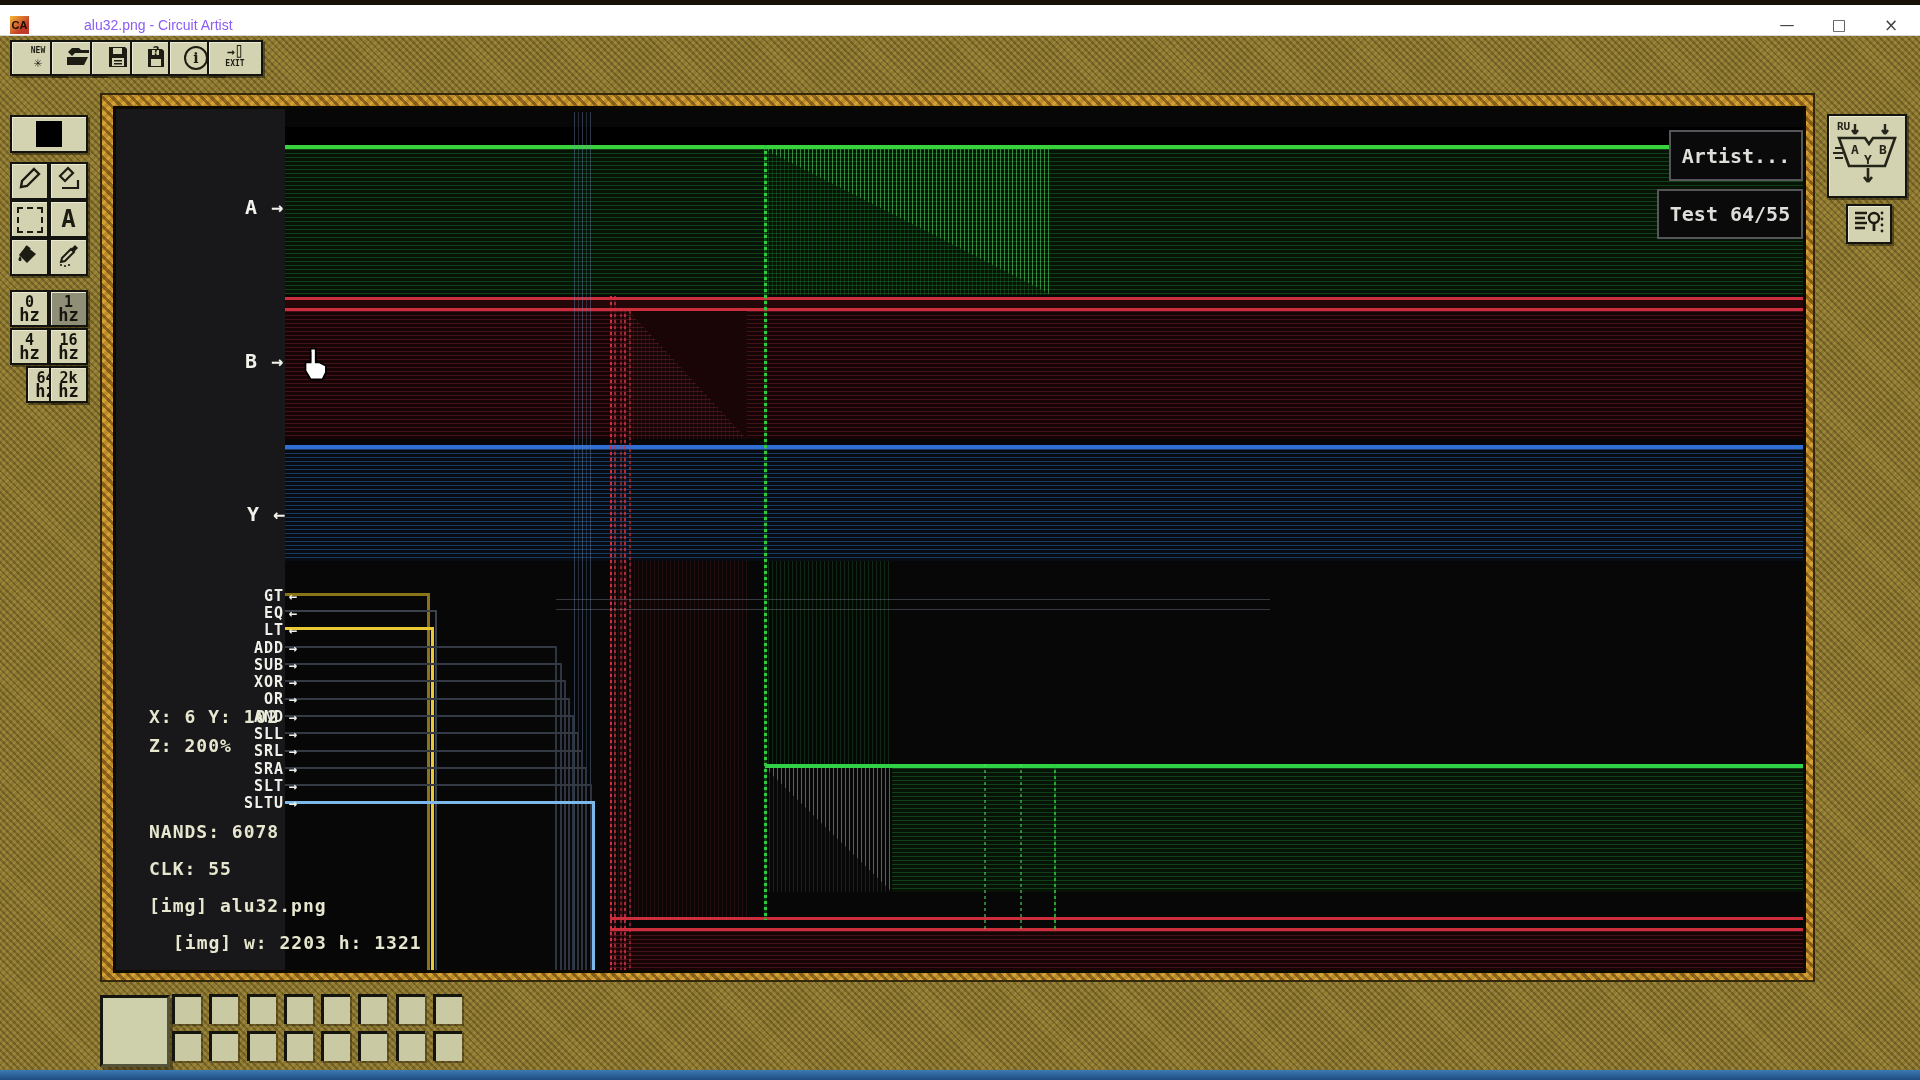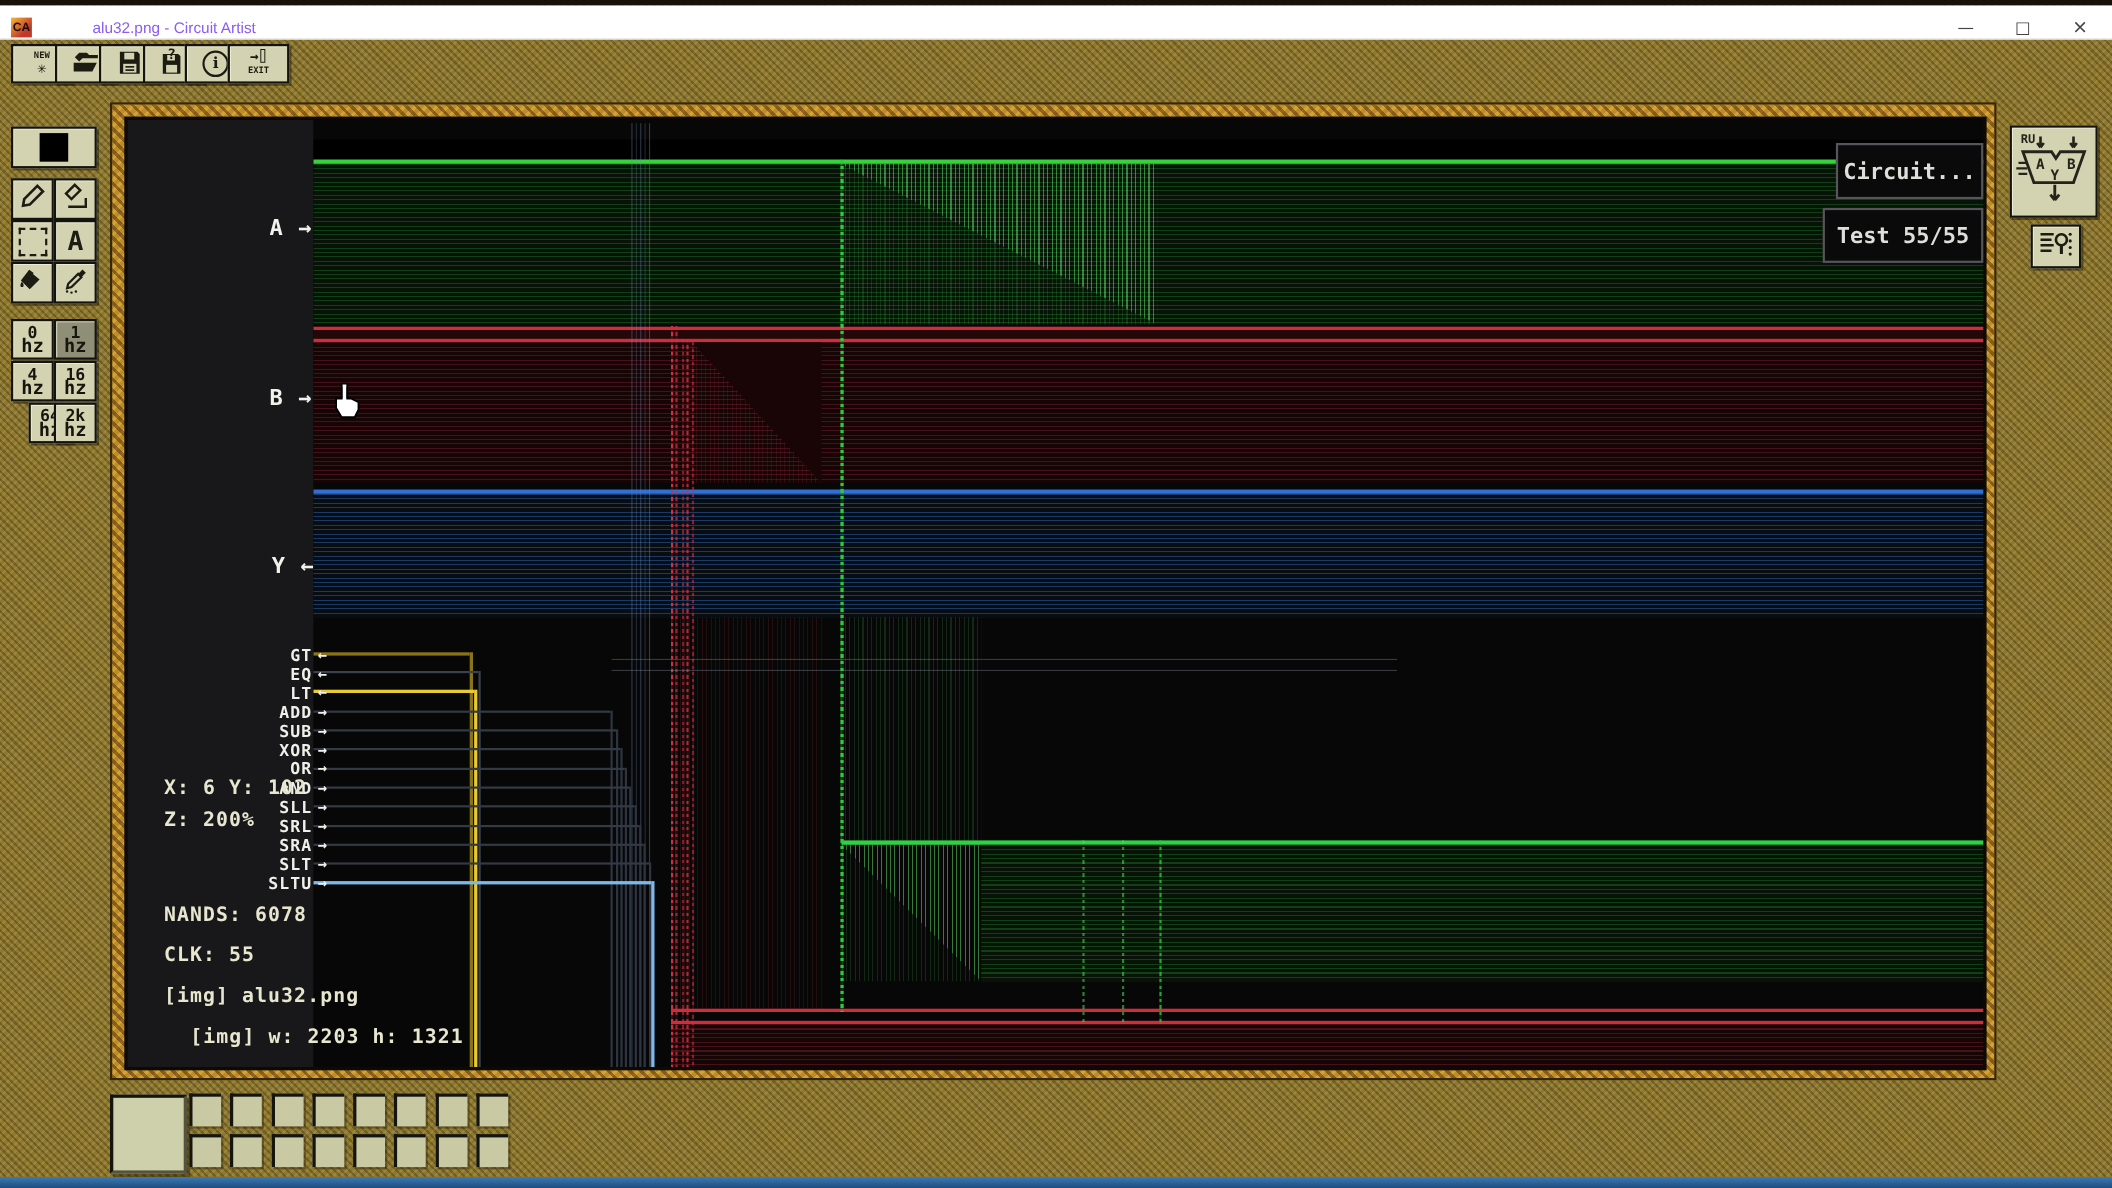--- a/index.html
+++ b/index.html
@@ -357,22 +357,22 @@
         </div>
   </div>
 
   <div class="abs hudline" style="left:33px;top:597px;">X: 6 Y: 102</div>
   <div class="abs hudline" style="left:33px;top:626px;">Z: 200%</div>
   <div class="abs hudline" style="left:33px;top:712px;">NANDS: 6078</div>
   <div class="abs hudline" style="left:33px;top:749px;">CLK: 55</div>
   <div class="abs hudline" style="left:33px;top:786px;">[img] alu32.png</div>
   <div class="abs hudline" style="left:33px;top:823px;margin-left:24px;">[img] w: 2203 h: 1321</div>
 
-  <div class="abs statbox" style="left:1553px;top:21px;width:130px;height:47px;">Circuit...</div>
-  <div class="abs statbox" style="left:1541px;top:80px;width:142px;height:46px;">Test 55/55</div>
+  <div class="abs statbox" style="left:1553px;top:21px;width:130px;height:47px;">Artist...</div>
+  <div class="abs statbox" style="left:1541px;top:80px;width:142px;height:46px;">Test 64/55</div>
 
   <svg class="abs" style="left:184px;top:238px;" width="28" height="34" viewBox="0 0 16 20">
     <path d="M6 1 h3 v8 h2 l4 2 v4 l-2 4 H6 l-3 -5 V9 h3 z" fill="#fff" stroke="#000" stroke-width="1"></path>
     <path d="M9 9 v-6 M6 9 v-6" stroke="#000" stroke-width=".8" fill="none"></path>
   </svg>
 
 </div>
 </div>
 
 <div class="abs thumb-big"></div>

